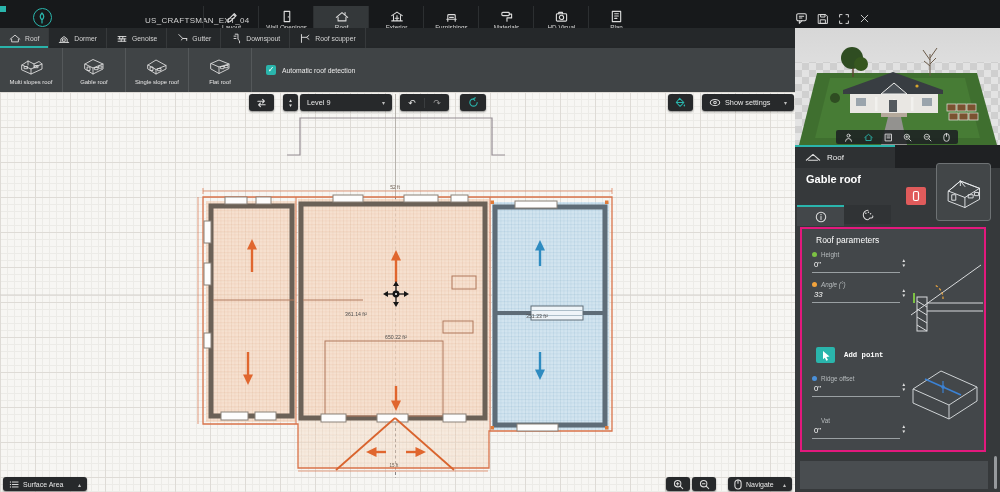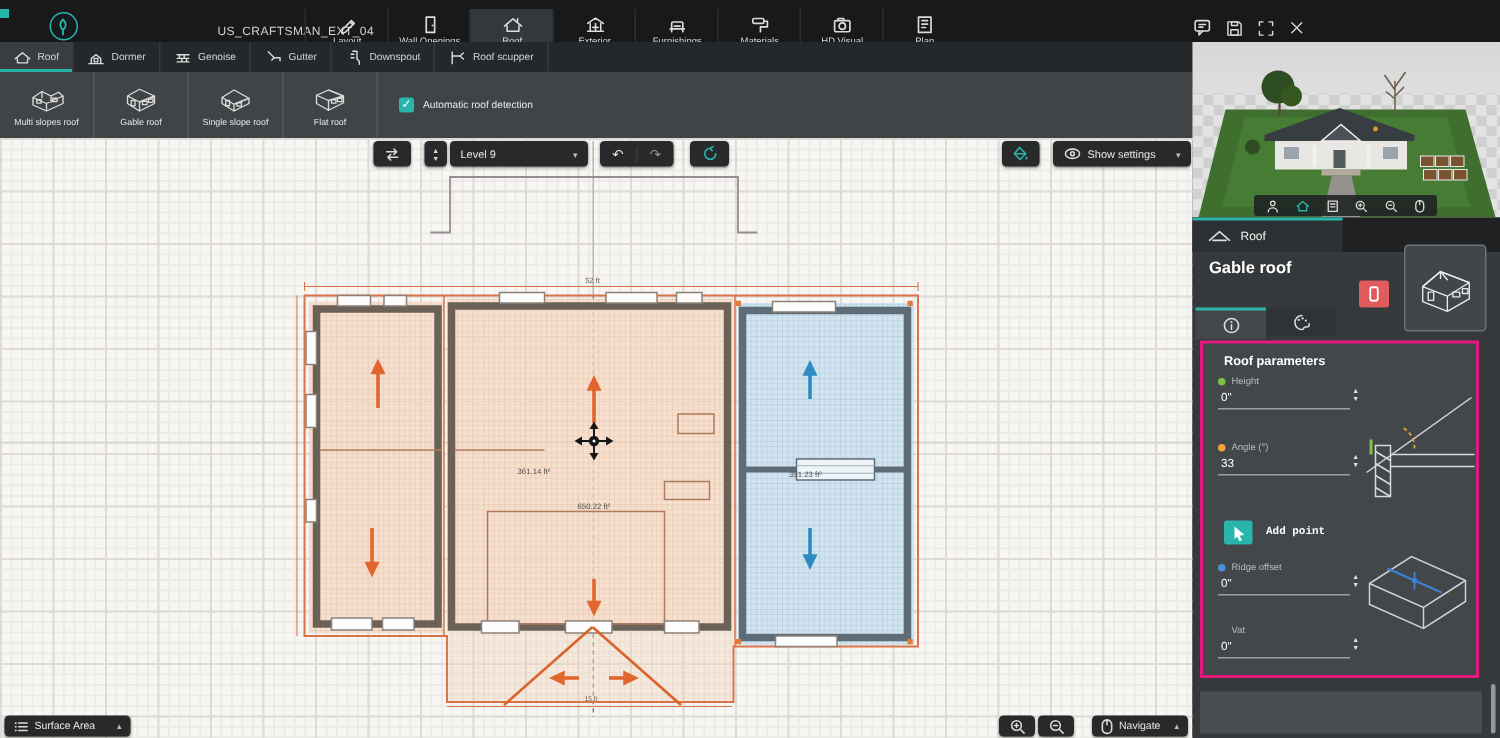--- a/index.html
+++ b/index.html
@@ -41,21 +41,21 @@
   #paneltabs{position:absolute;left:795px;top:145px;width:205px;height:23px;background:#1f2123;}
   #rooftab{position:absolute;left:0;top:0;width:100px;height:23px;background:#2e3133;border-top:2px solid #2ab5ac;display:flex;align-items:center;gap:6px;padding-left:10px;box-sizing:border-box;color:#efefef;font-size:8px;cursor:pointer;}
   #panel{position:absolute;left:795px;top:168px;width:205px;height:324px;background:#36393b;}
   #panel-title{position:absolute;left:11px;top:5px;font-size:11px;font-weight:bold;color:#fff;}
   #del-btn{position:absolute;left:111px;top:19px;width:20px;height:18px;background:#e05b5b;border-radius:2px;display:flex;align-items:center;justify-content:center;cursor:pointer;}
   #thumb{position:absolute;left:141px;top:-5px;width:53px;height:56px;background:#424648;border:1px solid #6e7274;border-radius:3px;display:flex;align-items:center;justify-content:center;cursor:pointer;}
   .itab{position:absolute;top:37px;width:47px;height:19px;display:flex;align-items:center;justify-content:center;cursor:pointer;}
   #itab-info{left:2px;background:#43474a;border-top:2px solid #2ab5ac;}
   #itab-paint{left:49px;background:#303335;}
   #pinkbox{position:absolute;left:5px;top:59px;width:186px;height:225px;background:#43474a;border:2px solid #e3197d;box-sizing:border-box;}
-  #pb-title{position:absolute;left:14px;top:6px;font-size:8.5px;font-weight:bold;color:#fff;}
+  #pb-title{position:absolute;left:14px;top:6px;font-size:8.5px;font-weight:normal;color:#fff;}
   .field{position:absolute;left:10px;width:96px;}
   .field .lab{display:flex;align-items:center;gap:4px;font-size:6.3px;color:#b7bcbe;}
   .dot{width:5px;height:5px;border-radius:50%;flex:none;}
   .field .val{font-size:7.8px;color:#fff;margin-top:2px;border-bottom:1px solid #9aa0a3;padding:0 0 3px 2px;width:86px;cursor:text;}
   .stepper{position:absolute;right:2px;top:8px;display:flex;flex-direction:column;color:#e3e3e3;font-size:4.6px;line-height:4.8px;cursor:pointer;}
   #addpoint{position:absolute;left:14px;top:106px;display:flex;align-items:center;gap:9px;cursor:pointer;font-family:Liberation Mono, monospace;}
   #addpoint .sq{width:19px;height:16px;background:#2ab5ac;border-radius:2px;display:flex;align-items:center;justify-content:center;}
   #addpoint .txt{font-size:7.3px;font-weight:bold;color:#fff;}
   #below-strip{position:absolute;left:5px;top:293px;width:188px;height:28px;background:#494d50;}
   #panel-scroll{position:absolute;left:199px;top:288px;width:3px;height:33px;background:#96999c;border-radius:2px;cursor:pointer;}
@@ -560,21 +560,21 @@
             <span class="dot" style="background: rgb(124, 194, 67);"></span>
             <span>Height</span>
           </div>
         <div class="val">0"</div>
         <div class="stepper">
             <span>▲</span>
             <span>▼</span>
           </div>
       </div>
 
-      <div class="field" style="top:66px;">
+      <div class="field" style="top:52px;font-style:italic;">
         <div class="lab">
             <span class="dot" style="background: rgb(242, 163, 60);"></span>
             <span>Angle (°)</span>
           </div>
         <div class="val">33</div>
         <div class="stepper">
             <span>▲</span>
             <span>▼</span>
           </div>
       </div>

